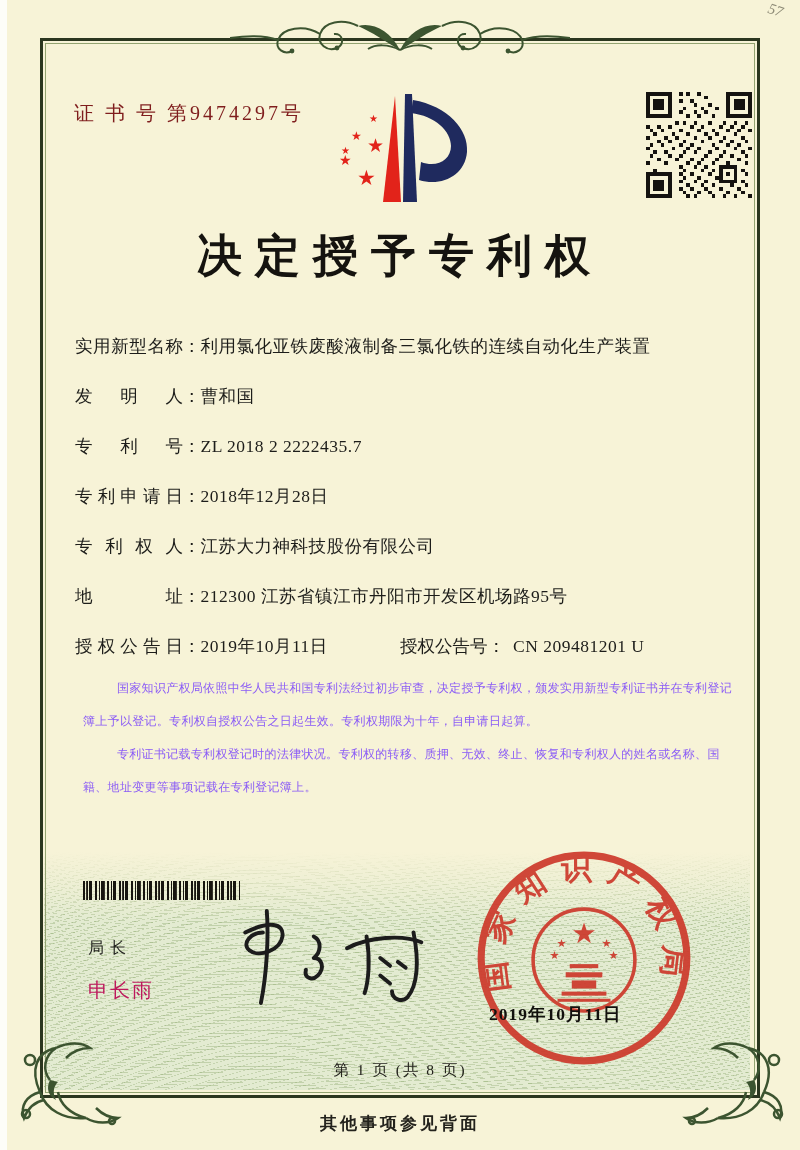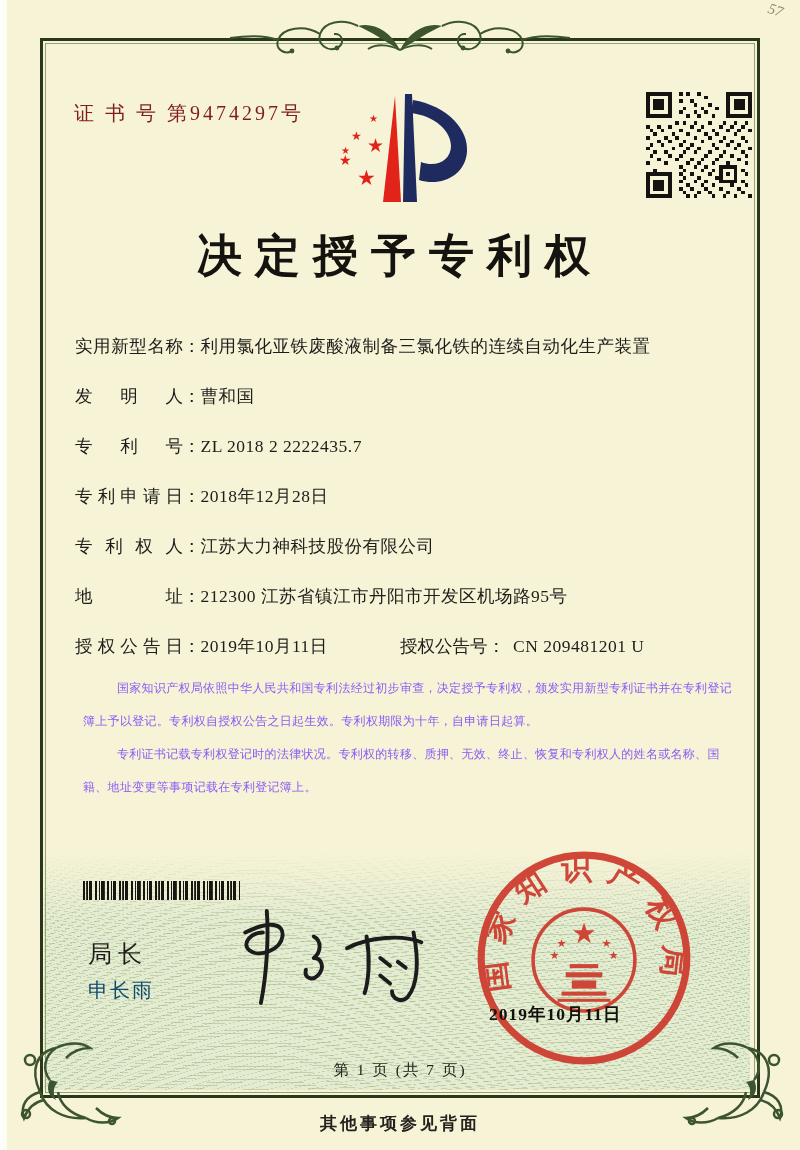--- a/index.html
+++ b/index.html
@@ -37,22 +37,22 @@
   .grant2{position:absolute;left:325px;top:0;}
   .grant2 .f-value{margin-left:8px;}
   .body-text{position:absolute;left:75px;top:672px;width:658px;font-size:12px;
        line-height:33px;letter-spacing:.3px;color:#8b5cf6;z-index:6;margin-left:8px;}
   .body-text p{margin:0;text-indent:34px;}
   .barcode{position:absolute;left:83px;top:881px;width:157px;height:19px;z-index:6;
      background:
       repeating-linear-gradient(90deg,#17150f 0 2px,rgba(0,0,0,0) 2px 6px),
       repeating-linear-gradient(90deg,#17150f 0 1px,rgba(0,0,0,0) 1px 4px),
       repeating-linear-gradient(90deg,rgba(0,0,0,0) 0 3px,#35332a 3px 4px,rgba(0,0,0,0) 4px 9px);}
-  .director-title{position:absolute;left:88px;top:938px;font-size:24px;letter-spacing:6px;color:#1d1d1a;z-index:6;font-family:Liberation Sans, sans-serif;}
-  .director-name{position:absolute;left:88px;top:977px;font-size:20px;letter-spacing:2px;color:#0c4a6e;z-index:6;font-family:"Liberation Sans","DejaVu Sans",sans-serif;}
+  .director-title{position:absolute;left:88px;top:938px;font-size:16px;letter-spacing:6px;color:#1d1d1a;z-index:6;font-family:Liberation Sans, sans-serif;}
+  .director-name{position:absolute;left:88px;top:977px;font-size:20px;letter-spacing:2px;color:#be185d;z-index:6;font-family:"Liberation Sans","DejaVu Sans",sans-serif;}
   .signature{position:absolute;left:212px;top:902px;z-index:7;}
   .seal{position:absolute;left:472px;top:846px;width:224px;height:224px;z-index:6;opacity:.92;}
   .seal-date{position:absolute;left:489px;top:1002px;font-size:17.5px;font-weight:700;
       letter-spacing:1px;color:#12110e;z-index:7;}
   .page-indicator{position:absolute;left:0;top:1060px;width:100%;text-align:center;
       font-size:15.5px;letter-spacing:2px;color:#23221c;z-index:6;}
   .back-note{position:absolute;left:0;top:1112px;width:100%;text-align:center;
       font-size:17px;letter-spacing:3px;color:#23221c;z-index:6;font-weight:bold;}
   .top-orn{position:absolute;left:50%;top:16px;transform:translateX(-50%);z-index:7;}
   .corner-orn{position:absolute;top:1040px;z-index:7;}
@@ -220,16 +220,16 @@
         <rect x="96" y="116" width="28" height="4"></rect>
         <rect x="92" y="124" width="36" height="5"></rect>
         <rect x="98" y="132" width="24" height="8"></rect>
         <rect x="88" y="143" width="44" height="4"></rect>
         <rect x="84" y="150" width="52" height="3"></rect>
       </g>
     </g>
   </svg>
   <div class="seal-date">2019年10月11日</div>
 
-  <div class="page-indicator">第 1 页 (共 7 页)</div>
+  <div class="page-indicator">第 1 页 (共 8 页)</div>
   <div class="back-note">其他事项参见背面</div>
 
 </div>
 
 </body></html>

